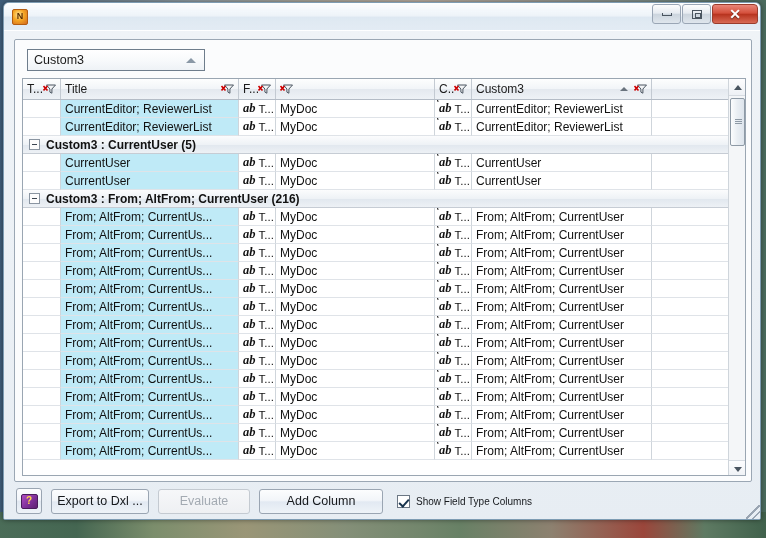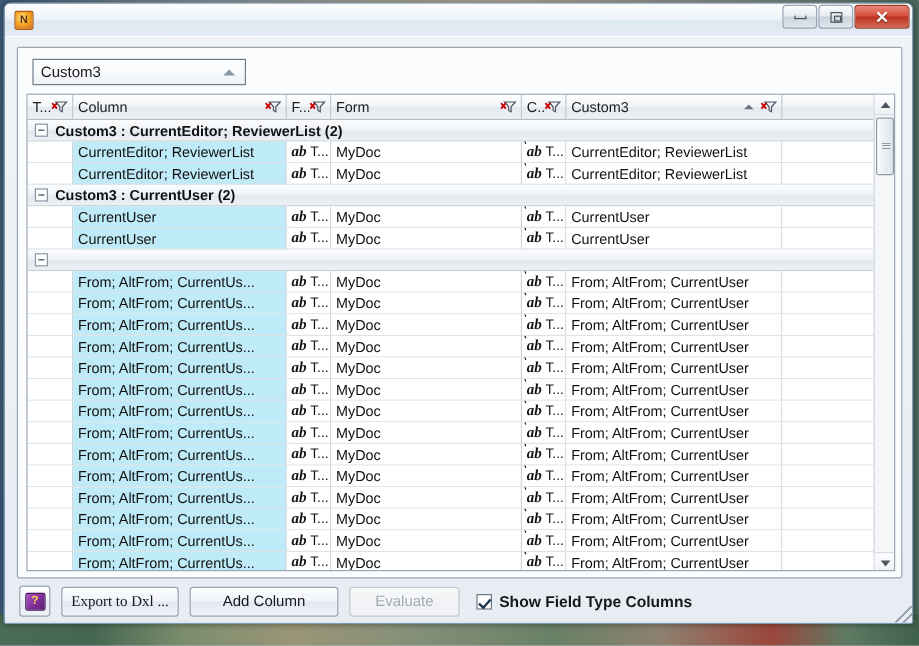--- a/index.html
+++ b/index.html
@@ -236,21 +236,21 @@
   .chk-wrap { display: flex; align-items: center; margin-left: 14px; cursor: pointer; }
   .chk {
     width: 13px; height: 13px; border: 1px solid #6b7784; background: #fff;
     margin-right: 6px; position: relative; flex: none;
   }
   .chk::after {
     content: ""; position: absolute; left: 3px; top: 1px;
     width: 4px; height: 8px; border: solid #18344e; border-width: 0 2px 2px 0;
     transform: rotate(42deg);
   }
-  .chk-label { font-size: 13px; color: #15181c; font-weight: bold; }
+  .chk-label { font-size: 10px; color: #15181c; }
   u { text-decoration: underline; }
 
   .resize-grip {
     position: absolute; right: 2px; bottom: 2px; width: 14px; height: 14px;
     background:
       linear-gradient(135deg,transparent 0 46%, #9aa5b2 46% 54%, transparent 54% 100%),
       linear-gradient(135deg,transparent 0 70%, #9aa5b2 70% 78%, transparent 78% 100%);
   }
 </style>
 </head>
@@ -293,39 +293,38 @@
             <div class="hcell" style="width: 38px; flex: 0 0 auto;">
               <span class="lbl">T...</span>
               <span class="filt">
                 <svg width="14" height="12" viewBox="0 0 14 12">
                   <path d="M3.5 2 h9 l-3.6 4 v4.2 l-2 -1.1 v-3.1 z" fill="#f2f4f6" stroke="#4a5560" stroke-width="1"></path>
                   <path d="M0.5 3 L4.5 7.5 M4.5 3 L0.5 7.5" stroke="#cc0000" stroke-width="1.6"></path>
                 </svg>
               </span>
             </div>
             <div class="hcell" style="width: 178px; flex: 0 0 auto;">
-              <span class="lbl">Column</span>
+              <span class="lbl">Title</span>
               <span class="filt">
                 <svg width="14" height="12" viewBox="0 0 14 12">
                   <path d="M3.5 2 h9 l-3.6 4 v4.2 l-2 -1.1 v-3.1 z" fill="#f2f4f6" stroke="#4a5560" stroke-width="1"></path>
                   <path d="M0.5 3 L4.5 7.5 M4.5 3 L0.5 7.5" stroke="#cc0000" stroke-width="1.6"></path>
                 </svg>
               </span>
             </div>
             <div class="hcell" style="width: 37px; flex: 0 0 auto;">
               <span class="lbl">F...</span>
               <span class="filt">
                 <svg width="14" height="12" viewBox="0 0 14 12">
                   <path d="M3.5 2 h9 l-3.6 4 v4.2 l-2 -1.1 v-3.1 z" fill="#f2f4f6" stroke="#4a5560" stroke-width="1"></path>
                   <path d="M0.5 3 L4.5 7.5 M4.5 3 L0.5 7.5" stroke="#cc0000" stroke-width="1.6"></path>
                 </svg>
               </span>
             </div>
             <div class="hcell" style="width: 159px; flex: 0 0 auto;">
-              <span class="lbl">Form</span>
               <span class="filt">
                 <svg width="14" height="12" viewBox="0 0 14 12">
                   <path d="M3.5 2 h9 l-3.6 4 v4.2 l-2 -1.1 v-3.1 z" fill="#f2f4f6" stroke="#4a5560" stroke-width="1"></path>
                   <path d="M0.5 3 L4.5 7.5 M4.5 3 L0.5 7.5" stroke="#cc0000" stroke-width="1.6"></path>
                 </svg>
               </span>
             </div>
             <div class="hcell" style="width: 37px; flex: 0 0 auto;">
               <span class="lbl">C...</span>
               <span class="filt">
@@ -343,90 +342,87 @@
                   <path d="M3.5 2 h9 l-3.6 4 v4.2 l-2 -1.1 v-3.1 z" fill="#f2f4f6" stroke="#4a5560" stroke-width="1"></path>
                   <path d="M0.5 3 L4.5 7.5 M4.5 3 L0.5 7.5" stroke="#cc0000" stroke-width="1.6"></path>
                 </svg>
               </span>
             </div>
             <div class="hcell" style="width: 88px; flex: 0 0 auto;">
               <span class="lbl"></span>
             </div>
           </div>
         <div class="body-area" id="body">
+            <div class="row">
+              <div class="cell num" style="width: 38px; flex: 0 0 auto;"></div>
+              <div class="cell title" style="width: 178px; flex: 0 0 auto;">CurrentEditor; ReviewerList</div>
+              <div class="cell type" style="width: 37px; flex: 0 0 auto;">
+                <span class="ab">ab</span>
+                <span>T...</span>
+              </div>
+              <div class="cell " style="width: 159px; flex: 0 0 auto;">MyDoc</div>
+              <div class="cell type tick" style="width: 37px; flex: 0 0 auto;">
+                <span class="ab">ab</span>
+                <span>T...</span>
+              </div>
+              <div class="cell " style="width: 180px; flex: 0 0 auto;">CurrentEditor; ReviewerList</div>
+              <div class="cell filler" style="width: 88px; flex: 0 0 auto;"></div>
+            </div>
+            <div class="row">
+              <div class="cell num" style="width: 38px; flex: 0 0 auto;"></div>
+              <div class="cell title" style="width: 178px; flex: 0 0 auto;">CurrentEditor; ReviewerList</div>
+              <div class="cell type" style="width: 37px; flex: 0 0 auto;">
+                <span class="ab">ab</span>
+                <span>T...</span>
+              </div>
+              <div class="cell " style="width: 159px; flex: 0 0 auto;">MyDoc</div>
+              <div class="cell type tick" style="width: 37px; flex: 0 0 auto;">
+                <span class="ab">ab</span>
+                <span>T...</span>
+              </div>
+              <div class="cell " style="width: 180px; flex: 0 0 auto;">CurrentEditor; ReviewerList</div>
+              <div class="cell filler" style="width: 88px; flex: 0 0 auto;"></div>
+            </div>
             <div class="group-row">
               <span class="expander"></span>
-              <span>Custom3 : CurrentEditor; ReviewerList (2)</span>
-            </div>
-            <div class="row">
-              <div class="cell num" style="width: 38px; flex: 0 0 auto;"></div>
-              <div class="cell title" style="width: 178px; flex: 0 0 auto;">CurrentEditor; ReviewerList</div>
-              <div class="cell type" style="width: 37px; flex: 0 0 auto;">
-                <span class="ab">ab</span>
-                <span>T...</span>
-              </div>
-              <div class="cell " style="width: 159px; flex: 0 0 auto;">MyDoc</div>
-              <div class="cell type tick" style="width: 37px; flex: 0 0 auto;">
-                <span class="ab">ab</span>
-                <span>T...</span>
-              </div>
-              <div class="cell " style="width: 180px; flex: 0 0 auto;">CurrentEditor; ReviewerList</div>
-              <div class="cell filler" style="width: 88px; flex: 0 0 auto;"></div>
-            </div>
-            <div class="row">
-              <div class="cell num" style="width: 38px; flex: 0 0 auto;"></div>
-              <div class="cell title" style="width: 178px; flex: 0 0 auto;">CurrentEditor; ReviewerList</div>
-              <div class="cell type" style="width: 37px; flex: 0 0 auto;">
-                <span class="ab">ab</span>
-                <span>T...</span>
-              </div>
-              <div class="cell " style="width: 159px; flex: 0 0 auto;">MyDoc</div>
-              <div class="cell type tick" style="width: 37px; flex: 0 0 auto;">
-                <span class="ab">ab</span>
-                <span>T...</span>
-              </div>
-              <div class="cell " style="width: 180px; flex: 0 0 auto;">CurrentEditor; ReviewerList</div>
+              <span>Custom3 : CurrentUser (5)</span>
+            </div>
+            <div class="row">
+              <div class="cell num" style="width: 38px; flex: 0 0 auto;"></div>
+              <div class="cell title" style="width: 178px; flex: 0 0 auto;">CurrentUser</div>
+              <div class="cell type" style="width: 37px; flex: 0 0 auto;">
+                <span class="ab">ab</span>
+                <span>T...</span>
+              </div>
+              <div class="cell " style="width: 159px; flex: 0 0 auto;">MyDoc</div>
+              <div class="cell type tick" style="width: 37px; flex: 0 0 auto;">
+                <span class="ab">ab</span>
+                <span>T...</span>
+              </div>
+              <div class="cell " style="width: 180px; flex: 0 0 auto;">CurrentUser</div>
+              <div class="cell filler" style="width: 88px; flex: 0 0 auto;"></div>
+            </div>
+            <div class="row">
+              <div class="cell num" style="width: 38px; flex: 0 0 auto;"></div>
+              <div class="cell title" style="width: 178px; flex: 0 0 auto;">CurrentUser</div>
+              <div class="cell type" style="width: 37px; flex: 0 0 auto;">
+                <span class="ab">ab</span>
+                <span>T...</span>
+              </div>
+              <div class="cell " style="width: 159px; flex: 0 0 auto;">MyDoc</div>
+              <div class="cell type tick" style="width: 37px; flex: 0 0 auto;">
+                <span class="ab">ab</span>
+                <span>T...</span>
+              </div>
+              <div class="cell " style="width: 180px; flex: 0 0 auto;">CurrentUser</div>
               <div class="cell filler" style="width: 88px; flex: 0 0 auto;"></div>
             </div>
             <div class="group-row">
               <span class="expander"></span>
-              <span>Custom3 : CurrentUser (2)</span>
-            </div>
-            <div class="row">
-              <div class="cell num" style="width: 38px; flex: 0 0 auto;"></div>
-              <div class="cell title" style="width: 178px; flex: 0 0 auto;">CurrentUser</div>
-              <div class="cell type" style="width: 37px; flex: 0 0 auto;">
-                <span class="ab">ab</span>
-                <span>T...</span>
-              </div>
-              <div class="cell " style="width: 159px; flex: 0 0 auto;">MyDoc</div>
-              <div class="cell type tick" style="width: 37px; flex: 0 0 auto;">
-                <span class="ab">ab</span>
-                <span>T...</span>
-              </div>
-              <div class="cell " style="width: 180px; flex: 0 0 auto;">CurrentUser</div>
-              <div class="cell filler" style="width: 88px; flex: 0 0 auto;"></div>
-            </div>
-            <div class="row">
-              <div class="cell num" style="width: 38px; flex: 0 0 auto;"></div>
-              <div class="cell title" style="width: 178px; flex: 0 0 auto;">CurrentUser</div>
-              <div class="cell type" style="width: 37px; flex: 0 0 auto;">
-                <span class="ab">ab</span>
-                <span>T...</span>
-              </div>
-              <div class="cell " style="width: 159px; flex: 0 0 auto;">MyDoc</div>
-              <div class="cell type tick" style="width: 37px; flex: 0 0 auto;">
-                <span class="ab">ab</span>
-                <span>T...</span>
-              </div>
-              <div class="cell " style="width: 180px; flex: 0 0 auto;">CurrentUser</div>
-              <div class="cell filler" style="width: 88px; flex: 0 0 auto;"></div>
-            </div>
-            <div class="group-row">
-              <span class="expander"></span>
+              <span>Custom3 : From; AltFrom; CurrentUser (216)</span>
             </div>
             <div class="row">
               <div class="cell num" style="width: 38px; flex: 0 0 auto;"></div>
               <div class="cell title" style="width: 178px; flex: 0 0 auto;">From; AltFrom; CurrentUs...</div>
               <div class="cell type" style="width: 37px; flex: 0 0 auto;">
                 <span class="ab">ab</span>
                 <span>T...</span>
               </div>
               <div class="cell " style="width: 159px; flex: 0 0 auto;">MyDoc</div>
               <div class="cell type tick" style="width: 37px; flex: 0 0 auto;">
@@ -643,28 +639,28 @@
             </div>
         </div>
       </div>
 
     </div>
 
     <div class="toolbar">
       <div class="btn icon-btn">
         <span class="book"></span>
       </div>
-      <div class="btn" style="margin-left:9px;width:98px;font-family:Liberation Serif, serif;">
+      <div class="btn" style="margin-left:9px;width:98px;">
         <span>Export to Dxl ...</span>
+      </div>
+      <div class="btn disabled" style="margin-left:9px;width:92px;">
+        <span>Evaluate</span>
       </div>
       <div class="btn" style="margin-left:9px;width:124px;">
         <span>Add Column</span>
-      </div>
-      <div class="btn disabled" style="margin-left:9px;width:92px;">
-        <span>Evaluate</span>
       </div>
       <div class="chk-wrap">
         <span class="chk"></span>
         <span class="chk-label">Show Field Type Columns</span>
       </div>
     </div>
 
     <div class="resize-grip"></div>
   </div>
 </div>

